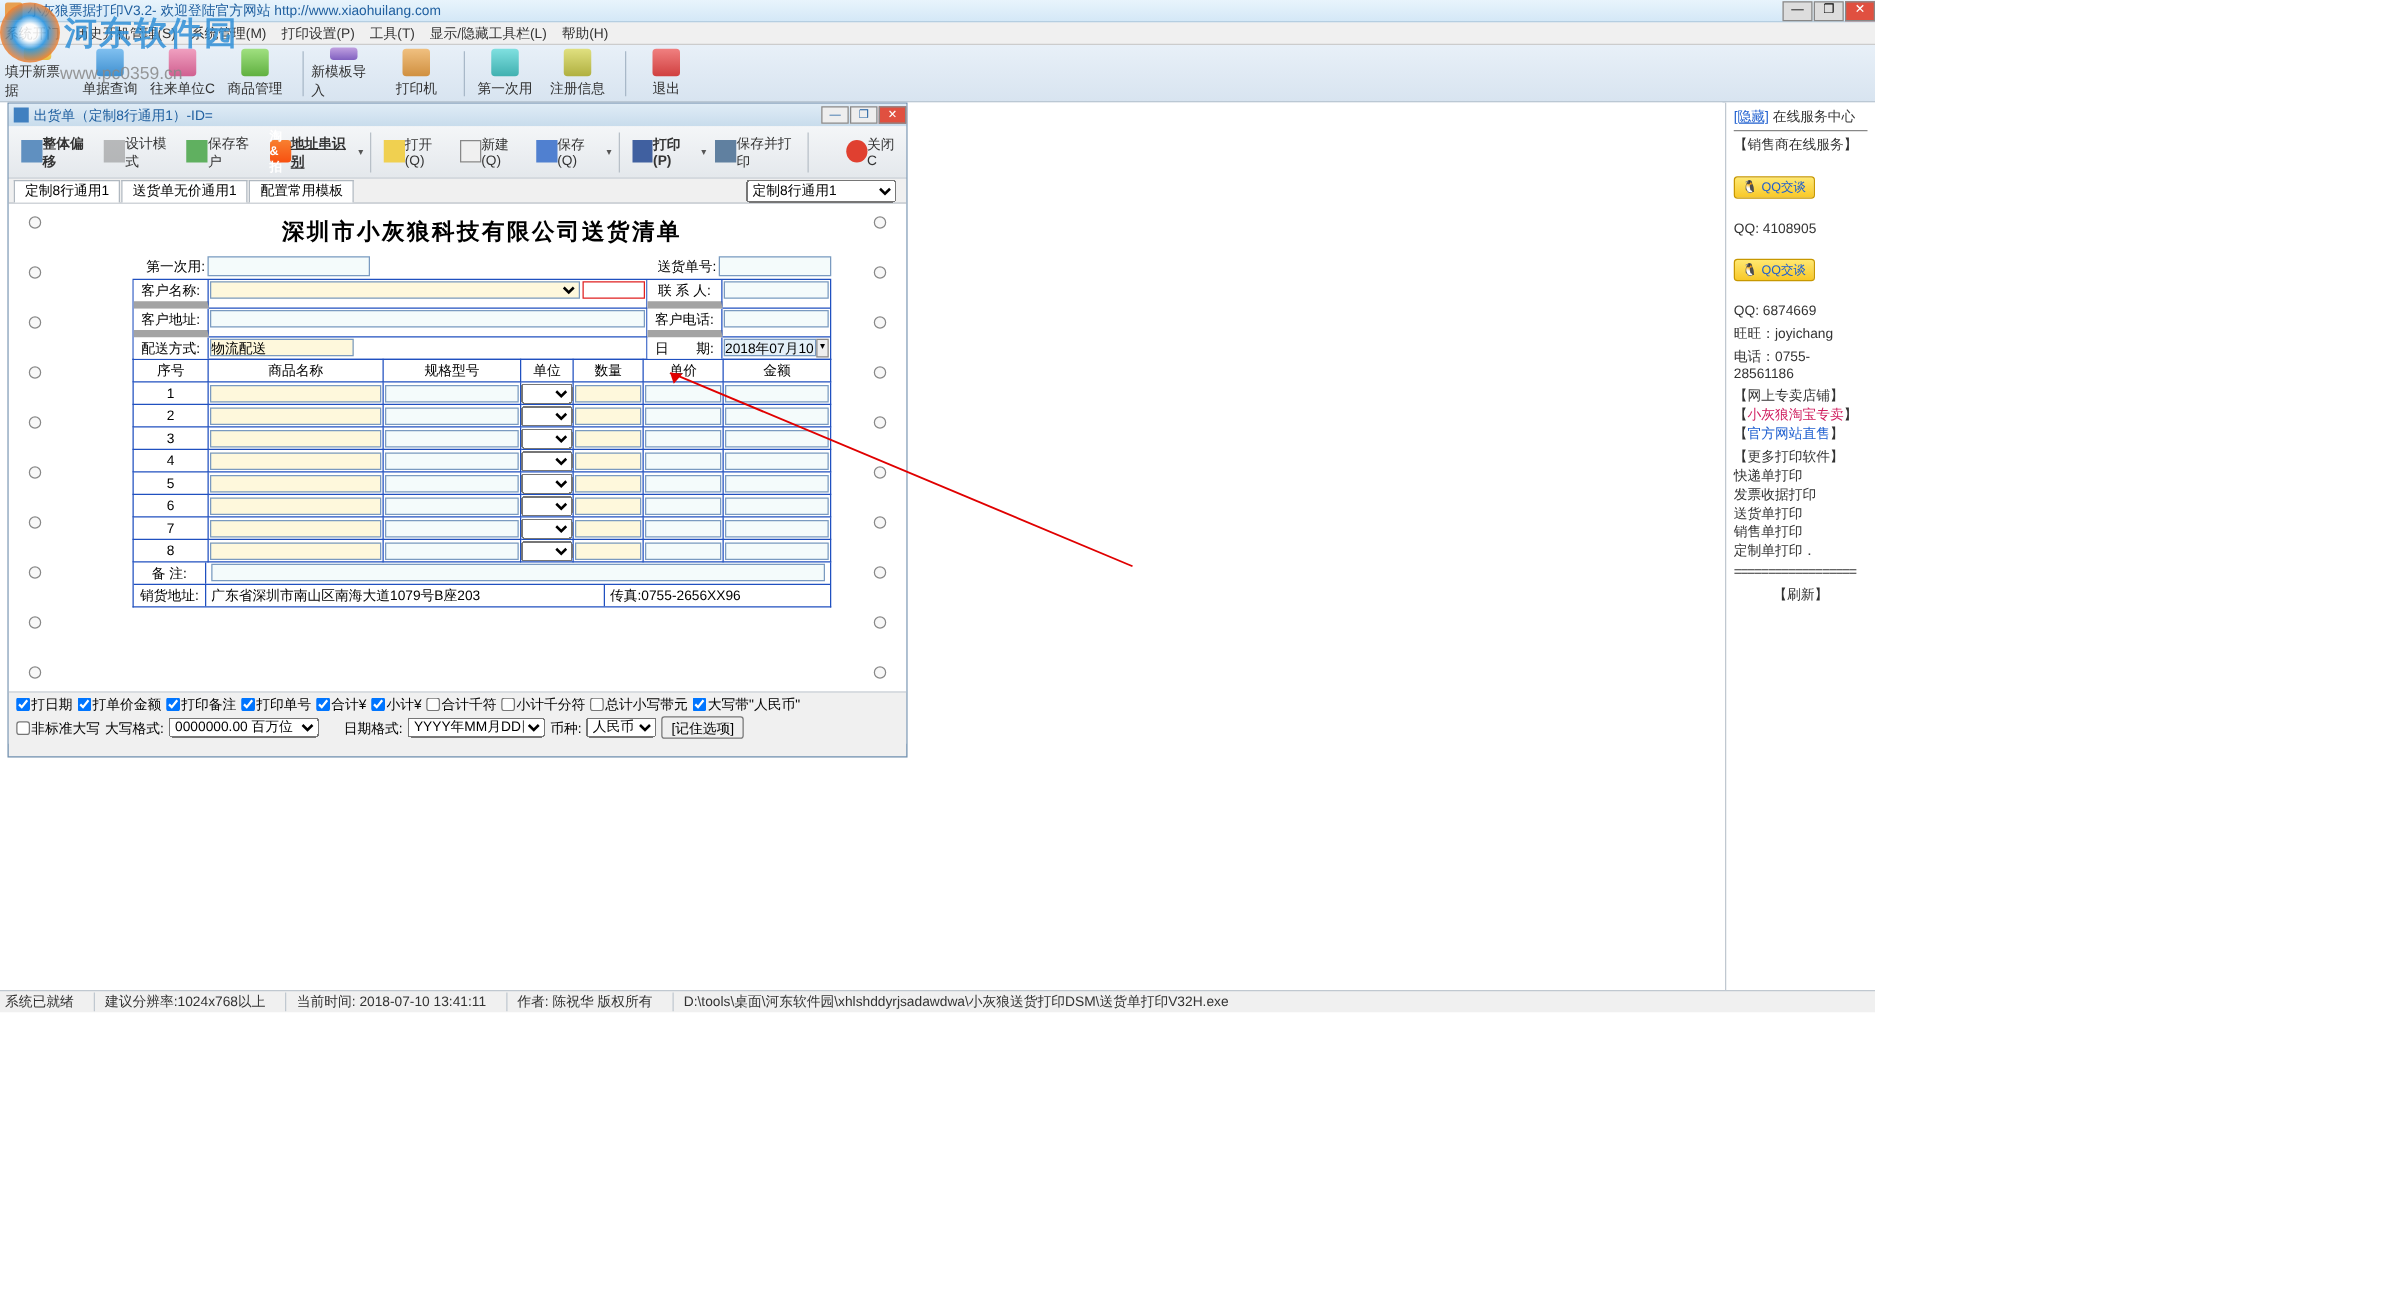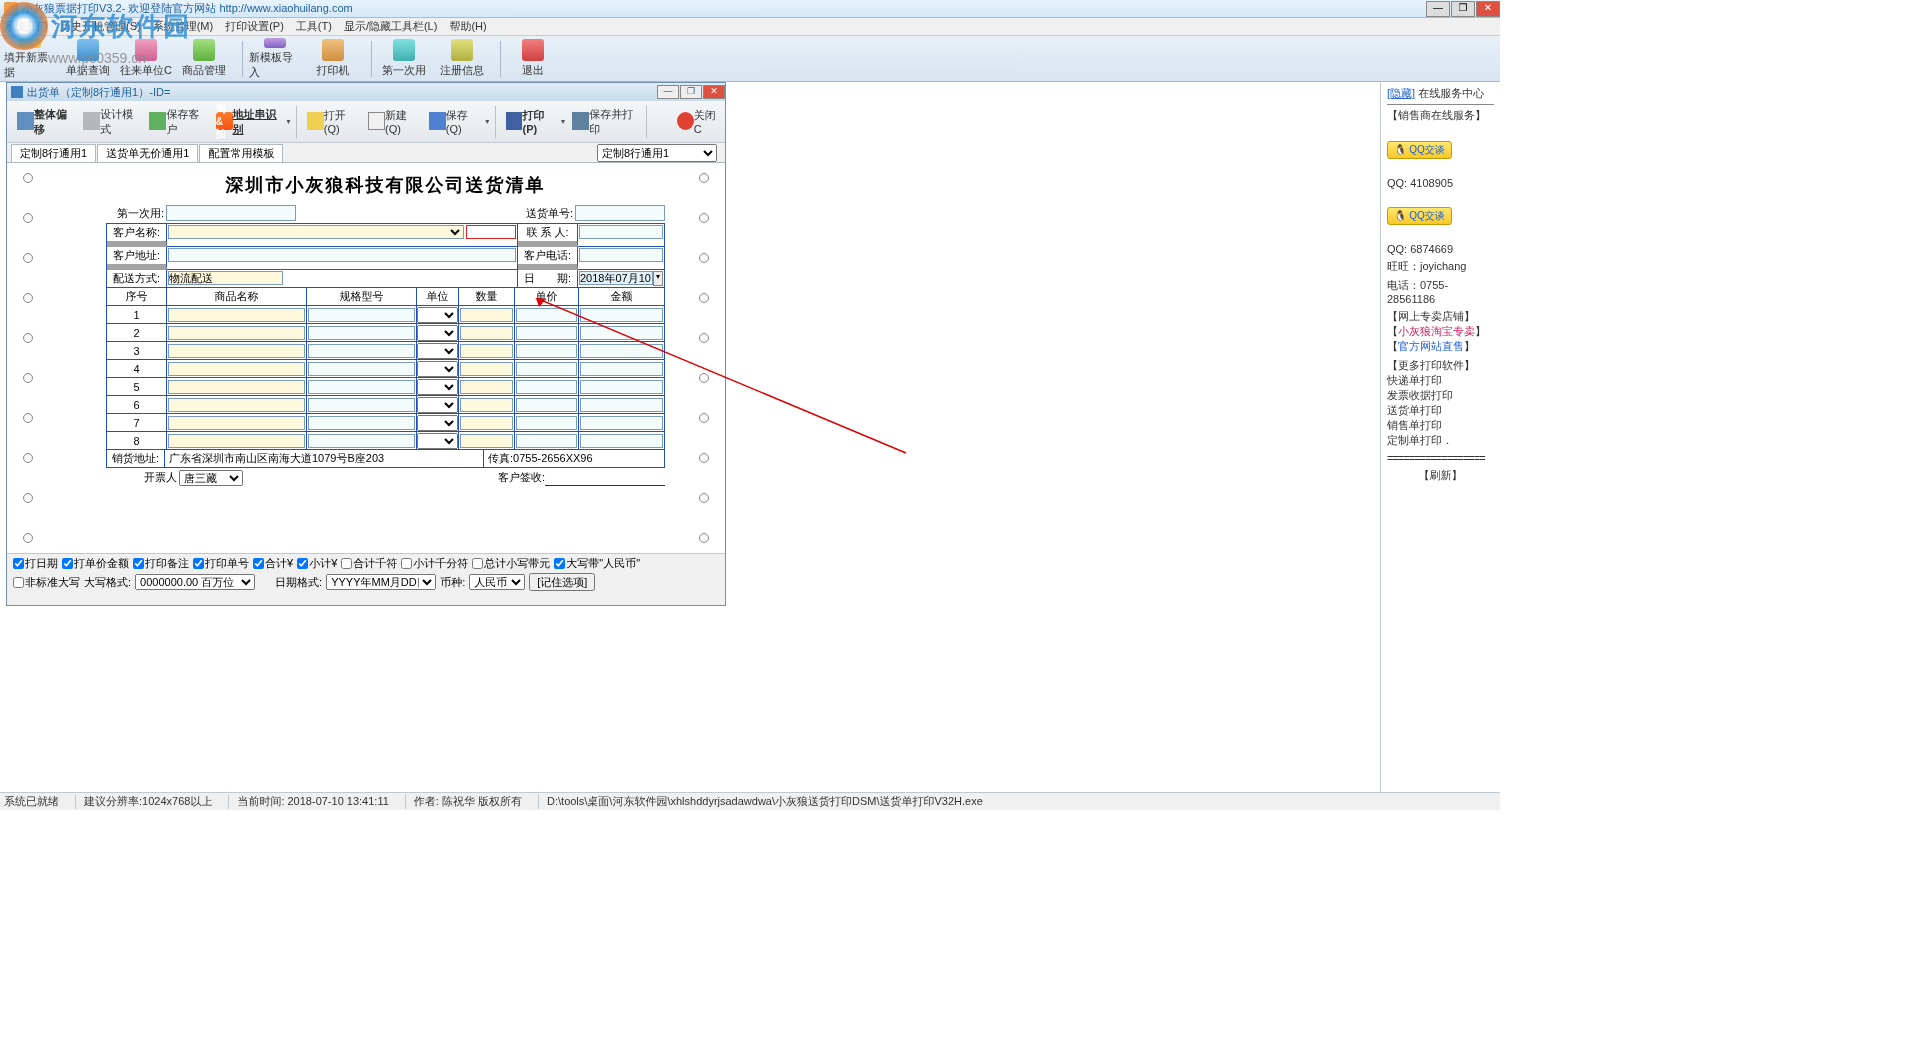--- a/index.html
+++ b/index.html
@@ -436,34 +436,30 @@
     <td><select><option></option></select></td>
     <td><input class="yw" style=""></td>
     <td><input style=""></td>
     <td><input style=""></td>
               </tr>
             </tbody>
         </table>
 
         <div class="bottom-block">
           <div class="brow">
+            <div class="bc" style="width:58px;text-align:center">备  注:</div>
+            <div class="bc" style="flex:1"><input style="width: 100%; height: 14px; border: 1px solid rgb(122, 154, 192); background: rgb(244, 251, 251);"></div>
+          </div>
+          <div class="brow">
             <div class="bc" style="width:58px;text-align:center">销货地址:</div>
             <div class="bc" style="flex:1">广东省深圳市南山区南海大道1079号B座203</div>
             <div class="bc" style="width:180px"><span>传真:</span><span>0755-2656XX96</span></div>
           </div>
         </div>
 
-        <div class="sign-row">
-          <span style="width:38px"></span>
-          <span class="slbl">开票人</span>
-          <select><option>唐三藏</option></select>
-          <span style="flex:1"></span>
-          <span>客户签收:</span>
-          <span style="width:120px;border-bottom:1px solid #333"></span>
-        </div>
       </div>
     </div>
 
     <div class="bottomopts">
       <div class="orow" id="opts-row1">
           <label>
             <input type="checkbox" checked="" style="">
             <span>打日期</span>
           </label>
           <label>

